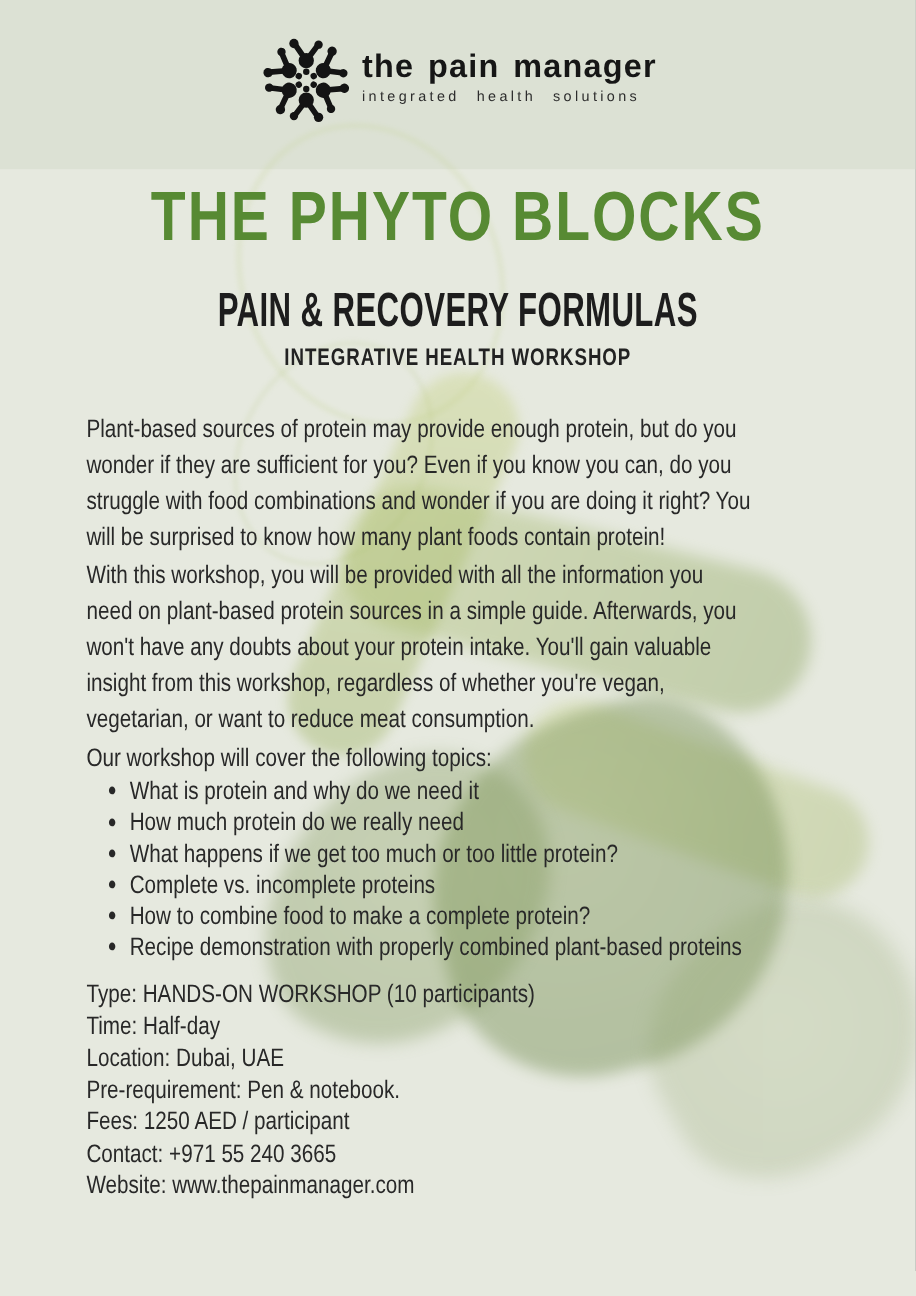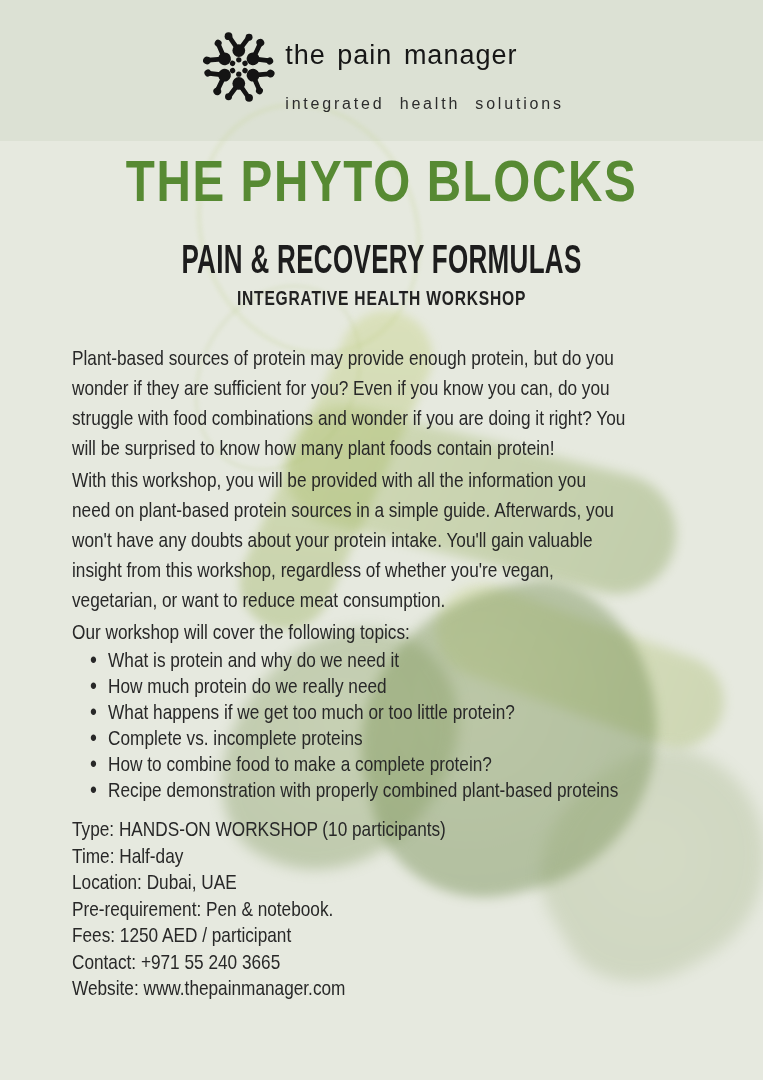--- a/index.html
+++ b/index.html
@@ -66,25 +66,25 @@
   }
 
   
   .logo{
     position:absolute;left:50%;top:28px;transform:translateX(-50%);
     display:flex;align-items:flex-start;z-index:3;
   }
   .logo-icon{display:block;width:78px;height:78px;margin-right:8px;}
   .logo-textcol{padding-top:12px;}
   .brand{
-    font-size:27px;font-weight:normal;color:#161616;letter-spacing:1px;
+    font-size:27px;font-weight:bold;color:#161616;letter-spacing:1px;
     word-spacing:3px;
   }
   .tagline{
-    margin-top:24px;font-size:16px;color:#2c2c2c;
+    margin-top:2px;font-size:12px;color:#2c2c2c;
     letter-spacing:2.8px;word-spacing:8px;
   }
 
   
   .h1{
     position:absolute;left:0;top:151px;width:763px;z-index:2;
     text-align:center;font-size:58px;line-height:60px;font-weight:bold;
     color:#578a33;letter-spacing:2px;
     transform:scaleX(0.82);transform-origin:50% 0;
     white-space:nowrap;

